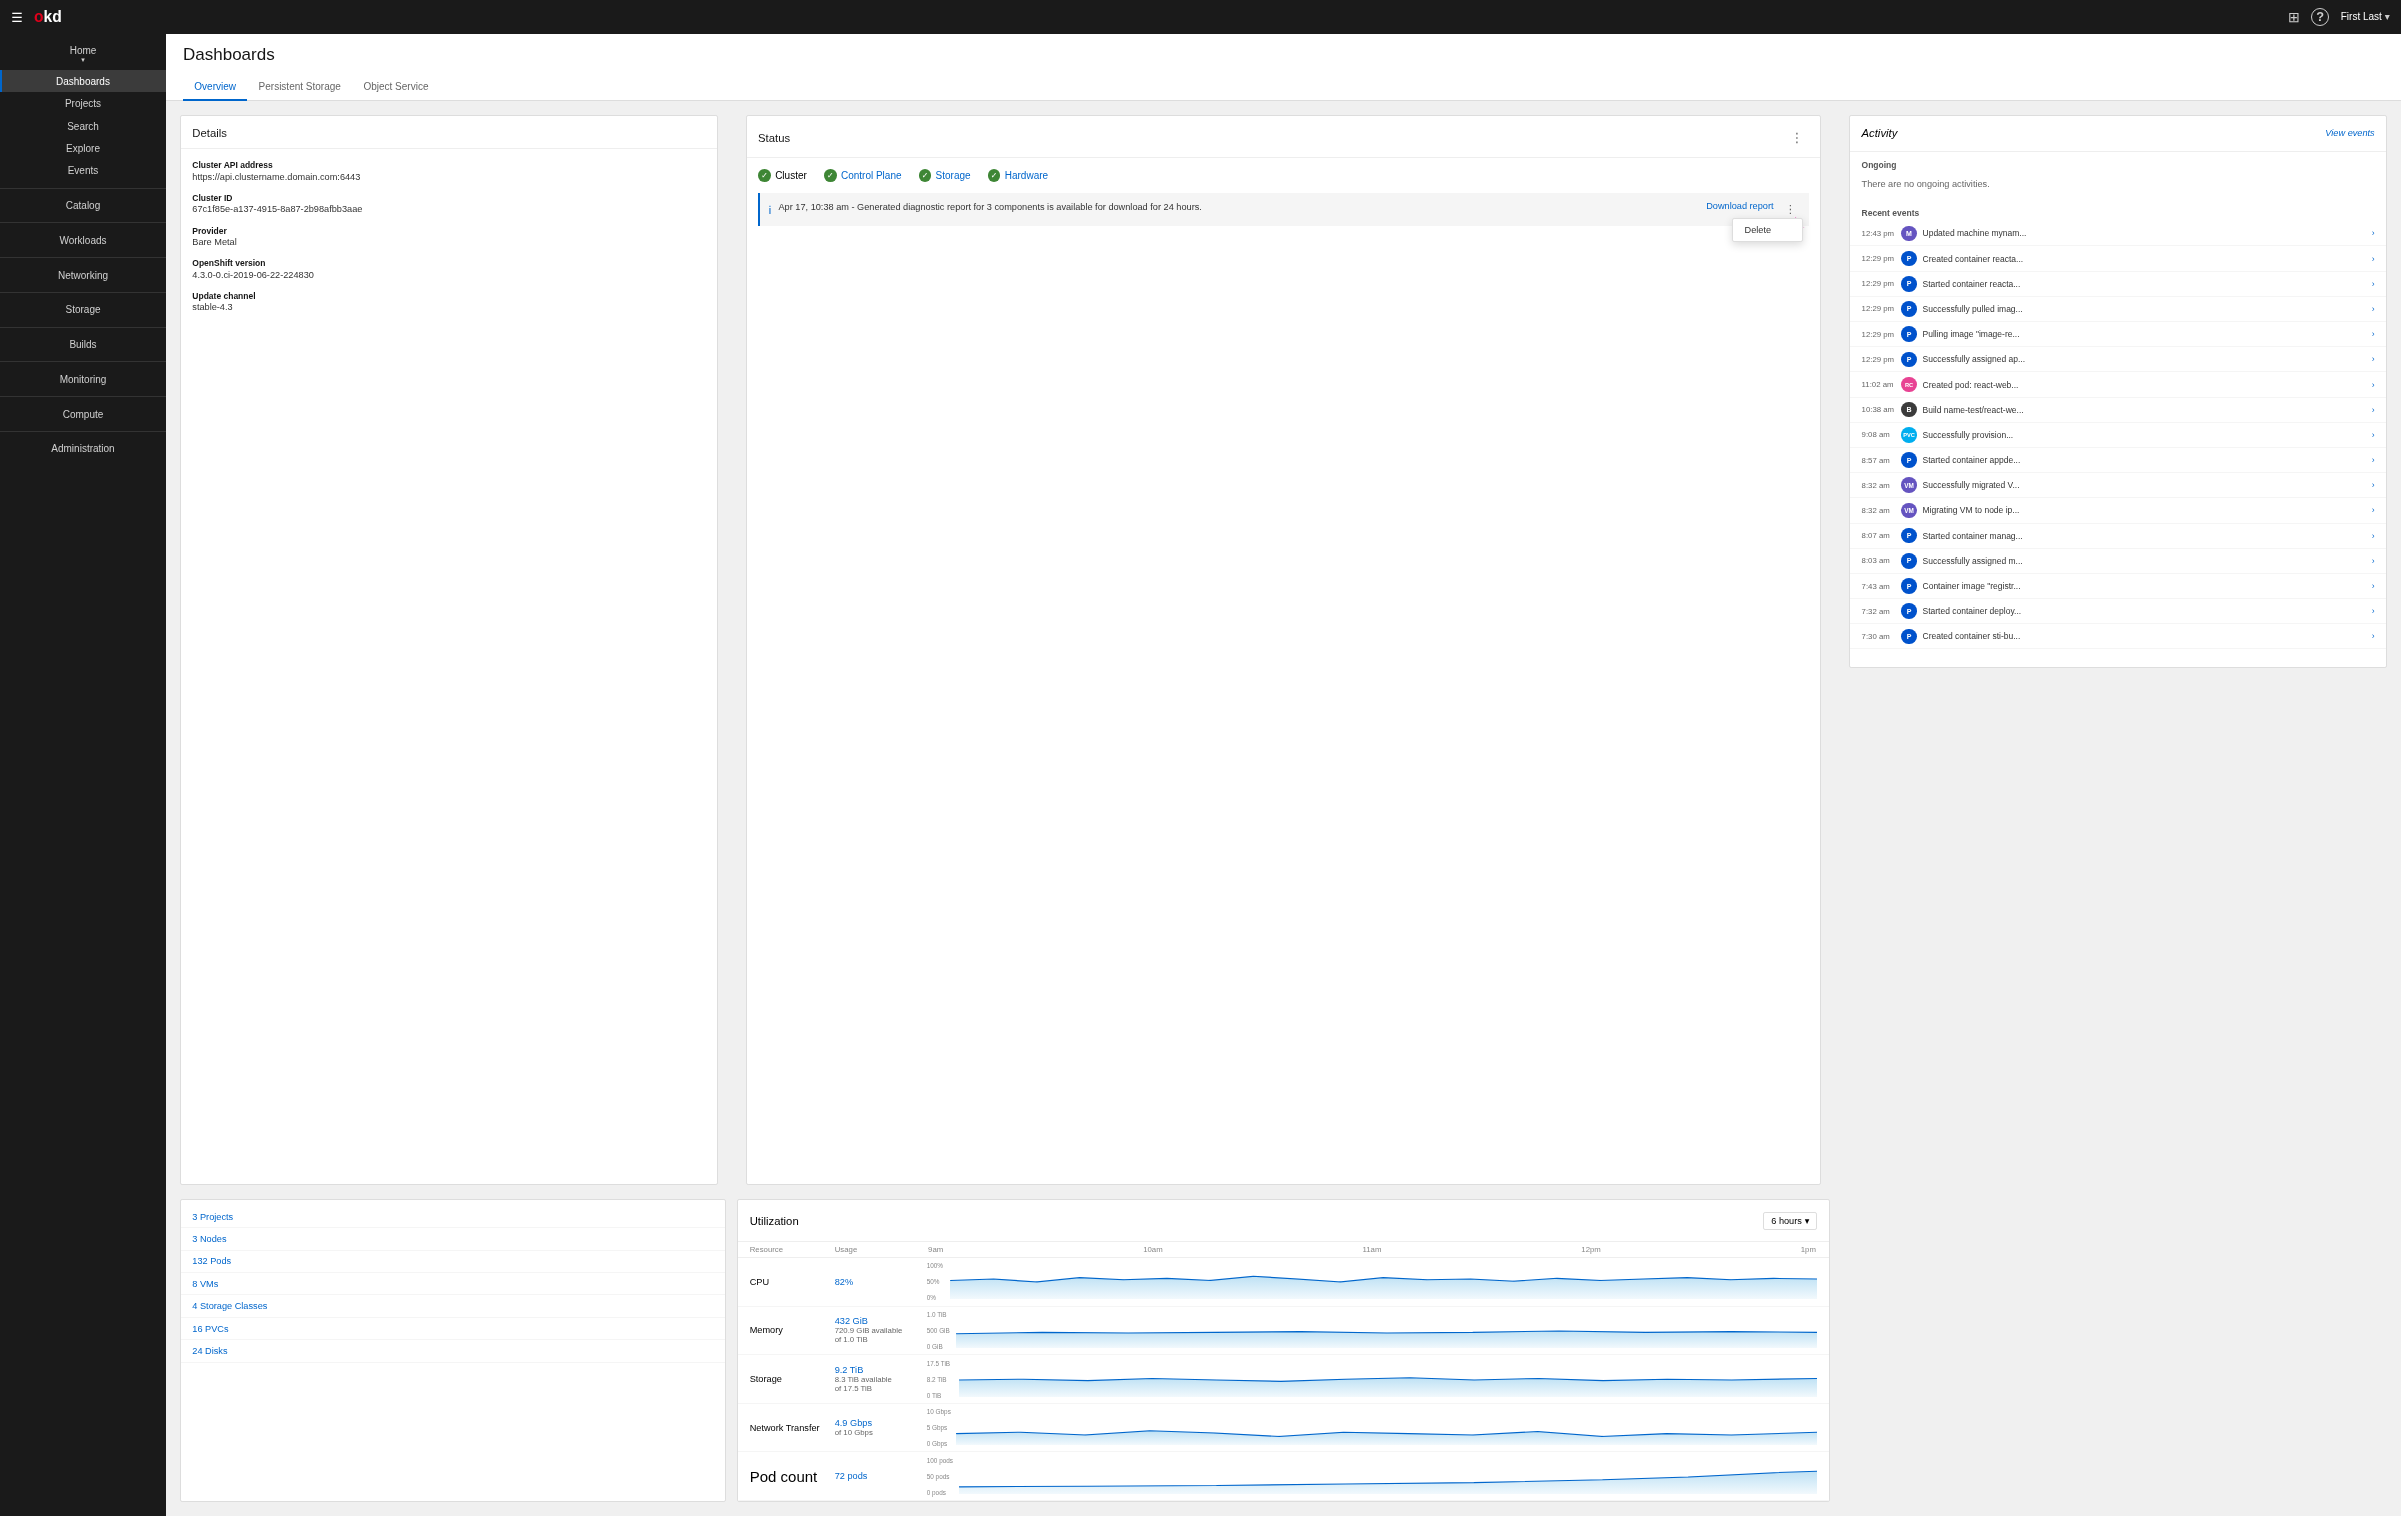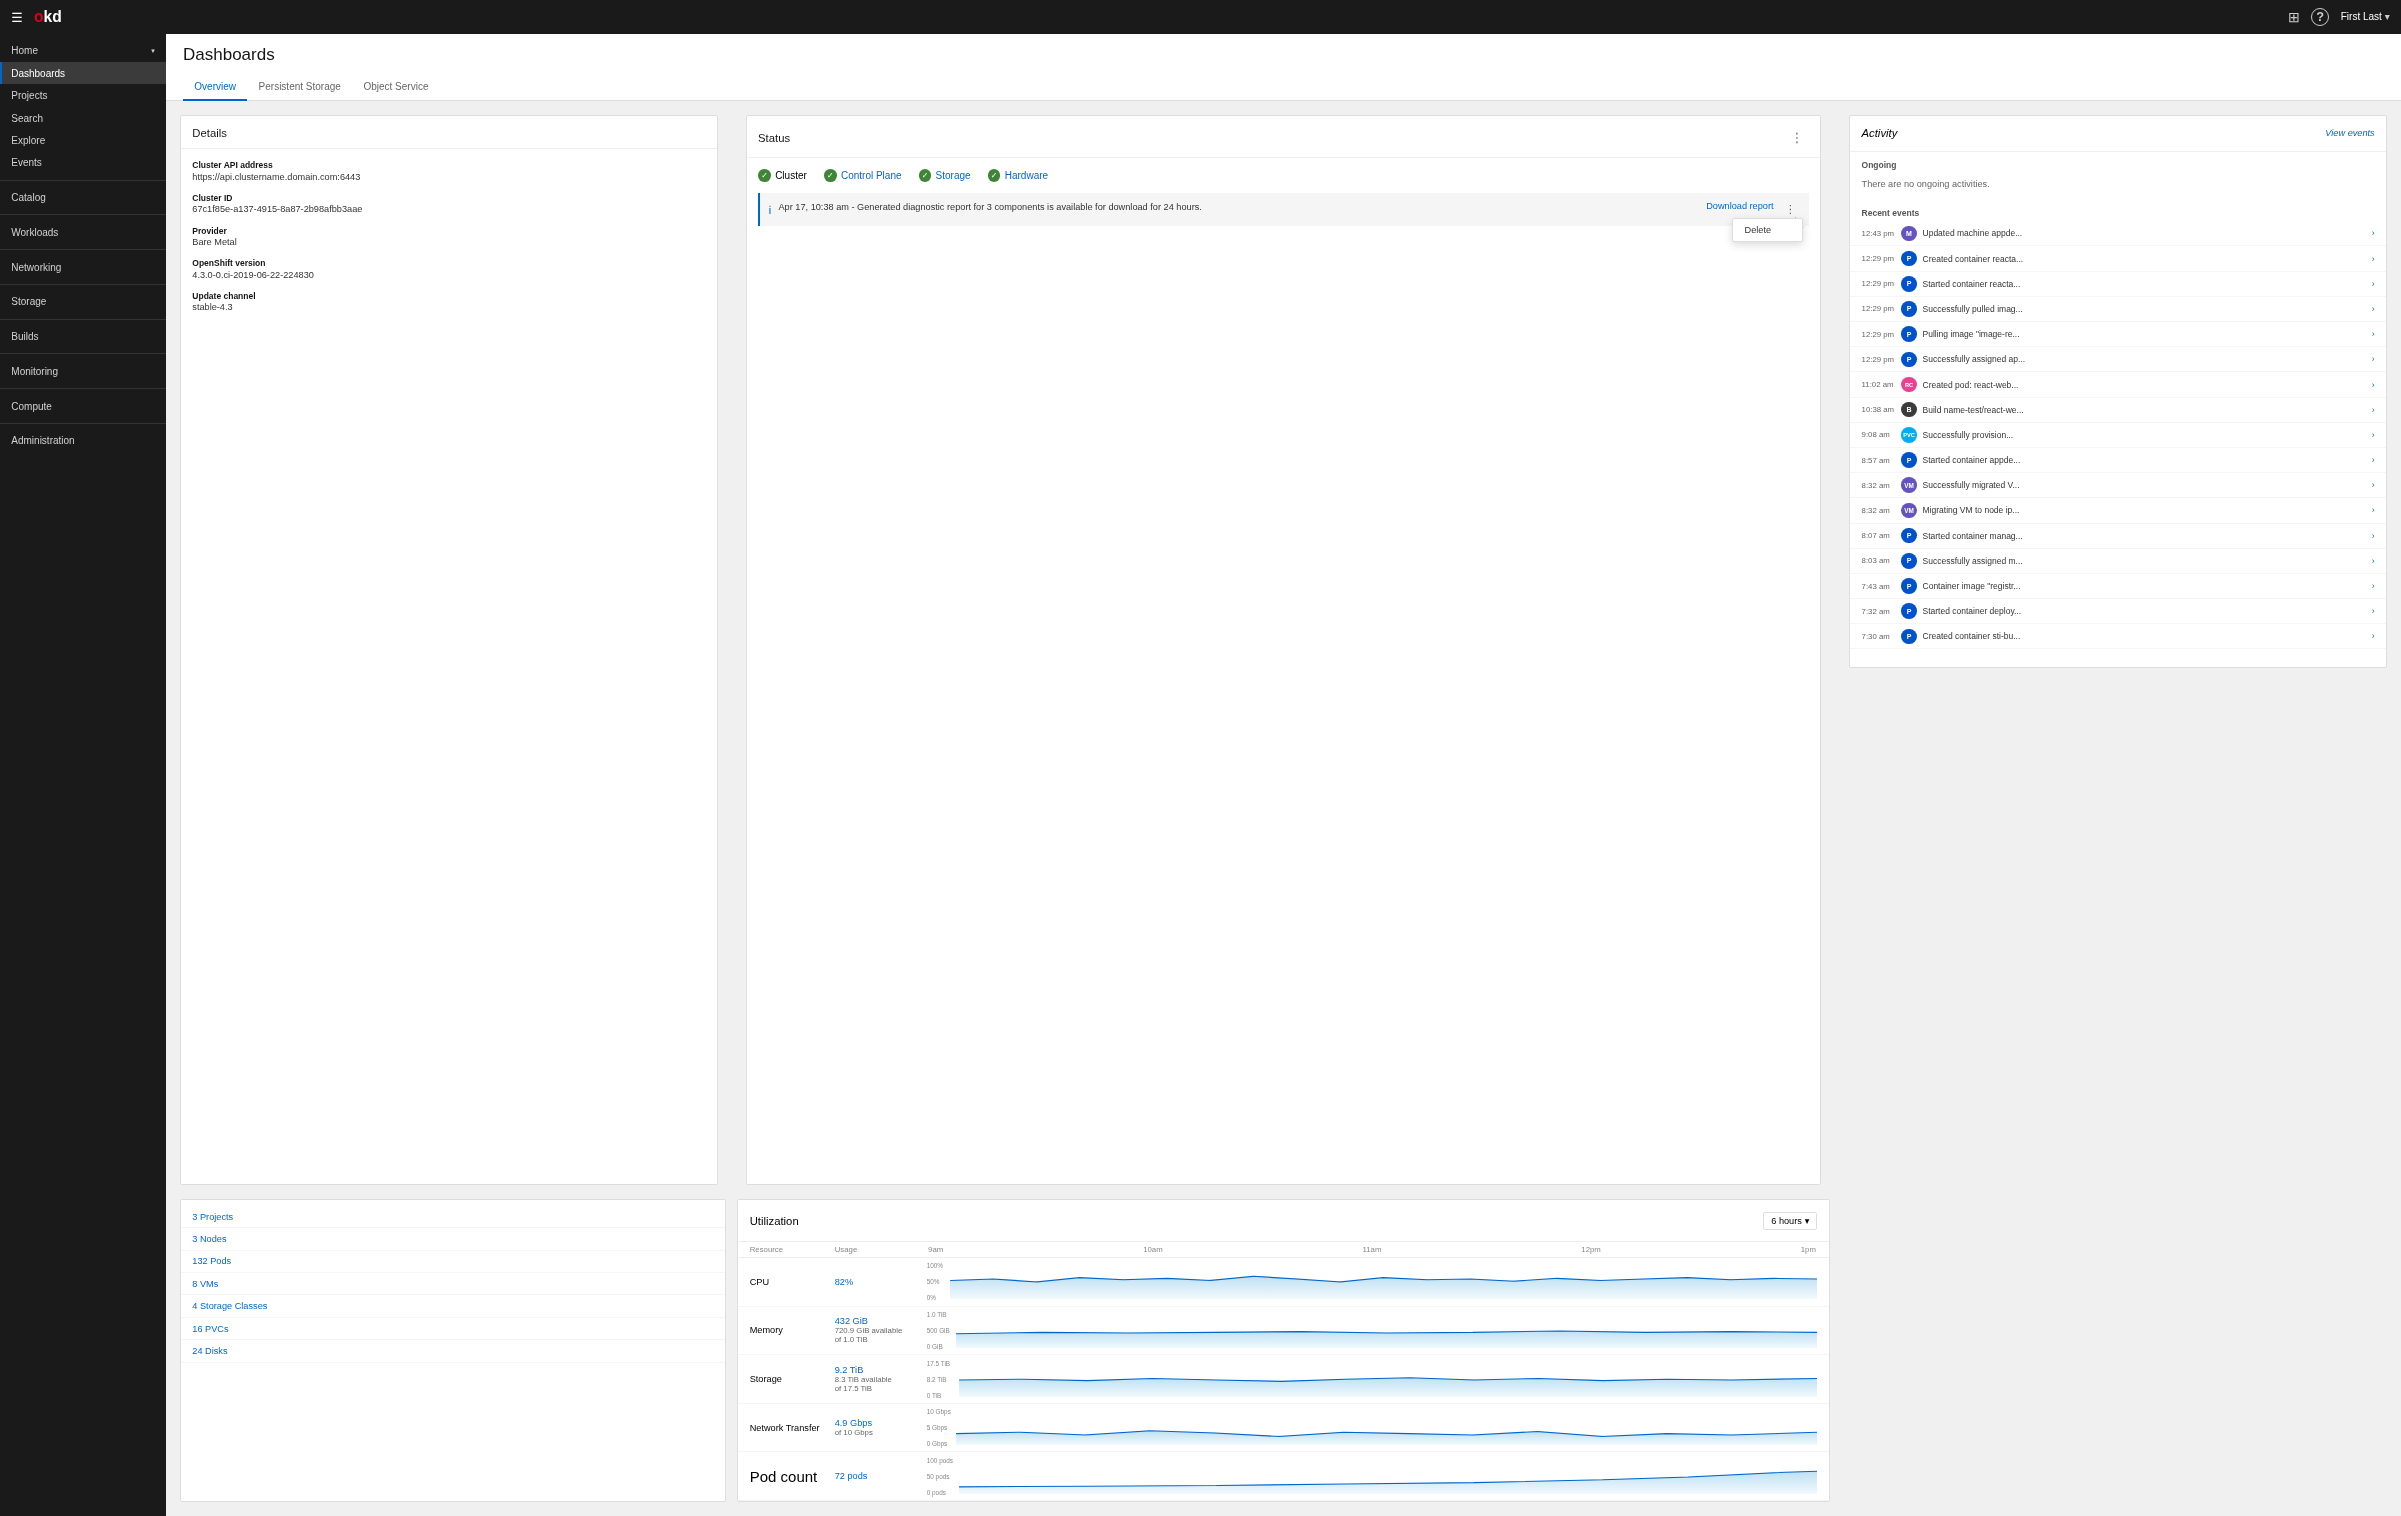--- a/index.html
+++ b/index.html
@@ -40,20 +40,21 @@
       overflow-y: auto;
       padding-top: 5.7px;
     }
     .sidebar-item {
       display: flex;
       align-items: center;
       padding: 5.7px 11.3px;
       cursor: pointer;
       font-size: 10px;
       color: #d1d1d1;
+      flex-direction: column;
     }
     .sidebar-item.active { background: #3b3b3b; color: white; border-left: 2.1px solid #0066cc; padding-left: 9.2px; }
     .sidebar-item.has-children { justify-content: space-between; }
     .sidebar-item-label {}
     .sidebar-caret { font-size: 7px; }
 
     
     .main-content {
       flex: 1;
       overflow-y: auto;
@@ -398,21 +399,21 @@
           <span class="activity-title">Activity</span>
           <span class="view-events-link">View events</span>
         </div>
         <div class="activity-section-label">Ongoing</div>
         <div class="activity-empty">There are no ongoing activities.</div>
         <div class="activity-events-label">Recent events</div>
 
         <div class="event-item">
           <span class="event-time">12:43 pm</span>
           <div class="event-avatar" style="background:#6554c0;">M</div>
-          <span class="event-text">Updated machine appde...</span>
+          <span class="event-text">Updated machine mynam...</span>
           <span class="event-chevron">›</span>
         </div>
         <div class="event-item">
           <span class="event-time">12:29 pm</span>
           <div class="event-avatar" style="background:#0052cc;">P</div>
           <span class="event-text">Created container reacta...</span>
           <span class="event-chevron">›</span>
         </div>
         <div class="event-item">
           <span class="event-time">12:29 pm</span>

